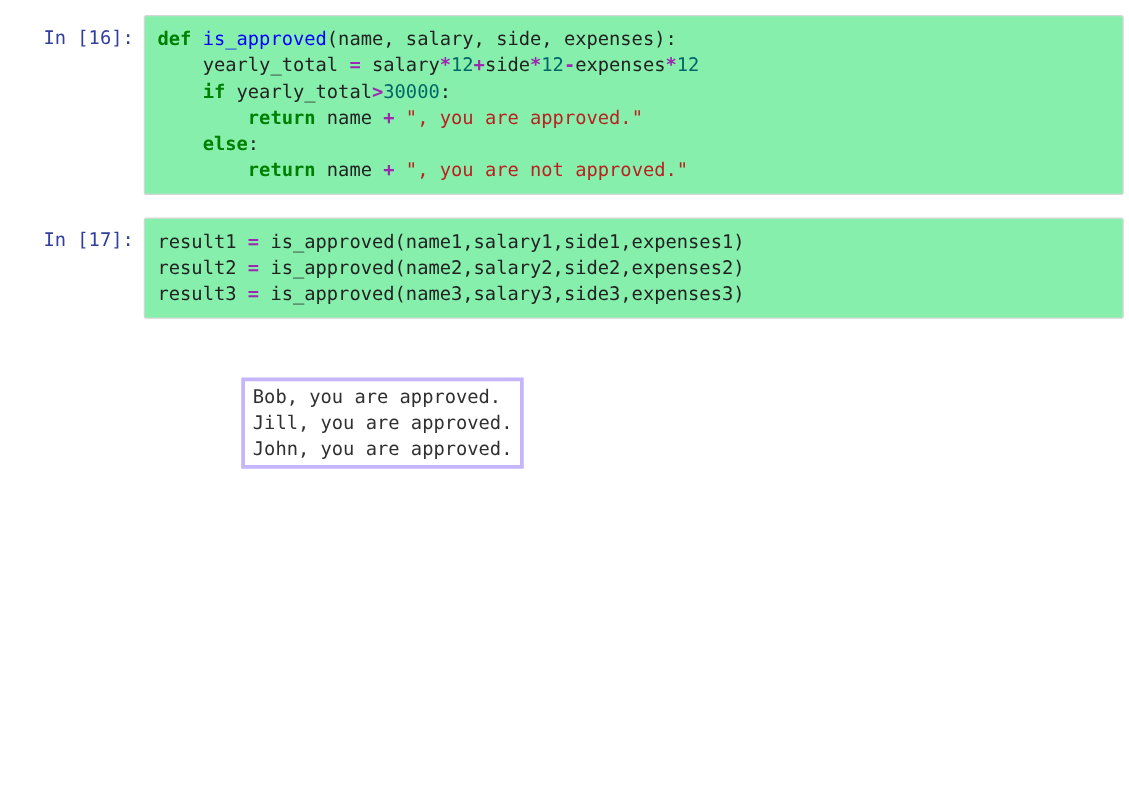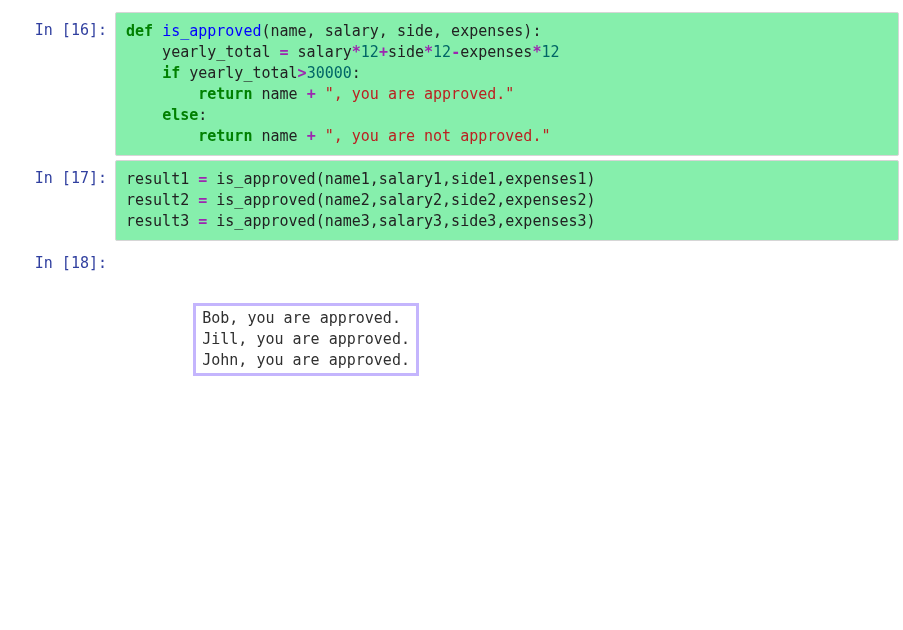--- a/index.html
+++ b/index.html
@@ -11,21 +11,21 @@
     font-size: 15px;
     line-height: 1.4;
     color: #303030;
   }
   .notebook {
     width: 903px;
     padding: 12px 0 12px 0;
   }
   .cell {
     display: flex;
-    margin-bottom: 4px;
+    margin-bottom: 18px;
     padding-right: 4px;
   }
   .prompt {
     width: 115px;
     flex: 0 0 115px;
     padding: 8px 8px 0 0;
     text-align: right;
     color: #303F9F;
     font-family: inherit;
     white-space: pre;
@@ -95,21 +95,20 @@
 
   <div class="cell">
     <div class="prompt"><span>In </span>[<span class="num">17</span>]:</div>
     <div class="input-area"><span class="id">result1 </span><span class="op">=</span><span class="id"> is_approved(name1,salary1,side1,expenses1)</span>
 <span class="id">result2 </span><span class="op">=</span><span class="id"> is_approved(name2,salary2,side2,expenses2)</span>
 <span class="id">result3 </span><span class="op">=</span><span class="id"> is_approved(name3,salary3,side3,expenses3)</span>
 </div>
   </div>
 
   <div class="cell" style="margin-bottom:4px; flex-wrap:wrap;">
-    <div class="prompt"><span>In </span>[<span class="num">18</span>]:</div>
 
     <div class="output-row" style="width:100%;">
       <div class="output-prompt"></div>
       <div class="output-area">
         <div class="hl-box-out"><span>Bob, you are approved.</span>
 <span>Jill, you are approved.</span>
 <span>John, you are approved.</span></div>
       </div>
     </div>
   </div>

